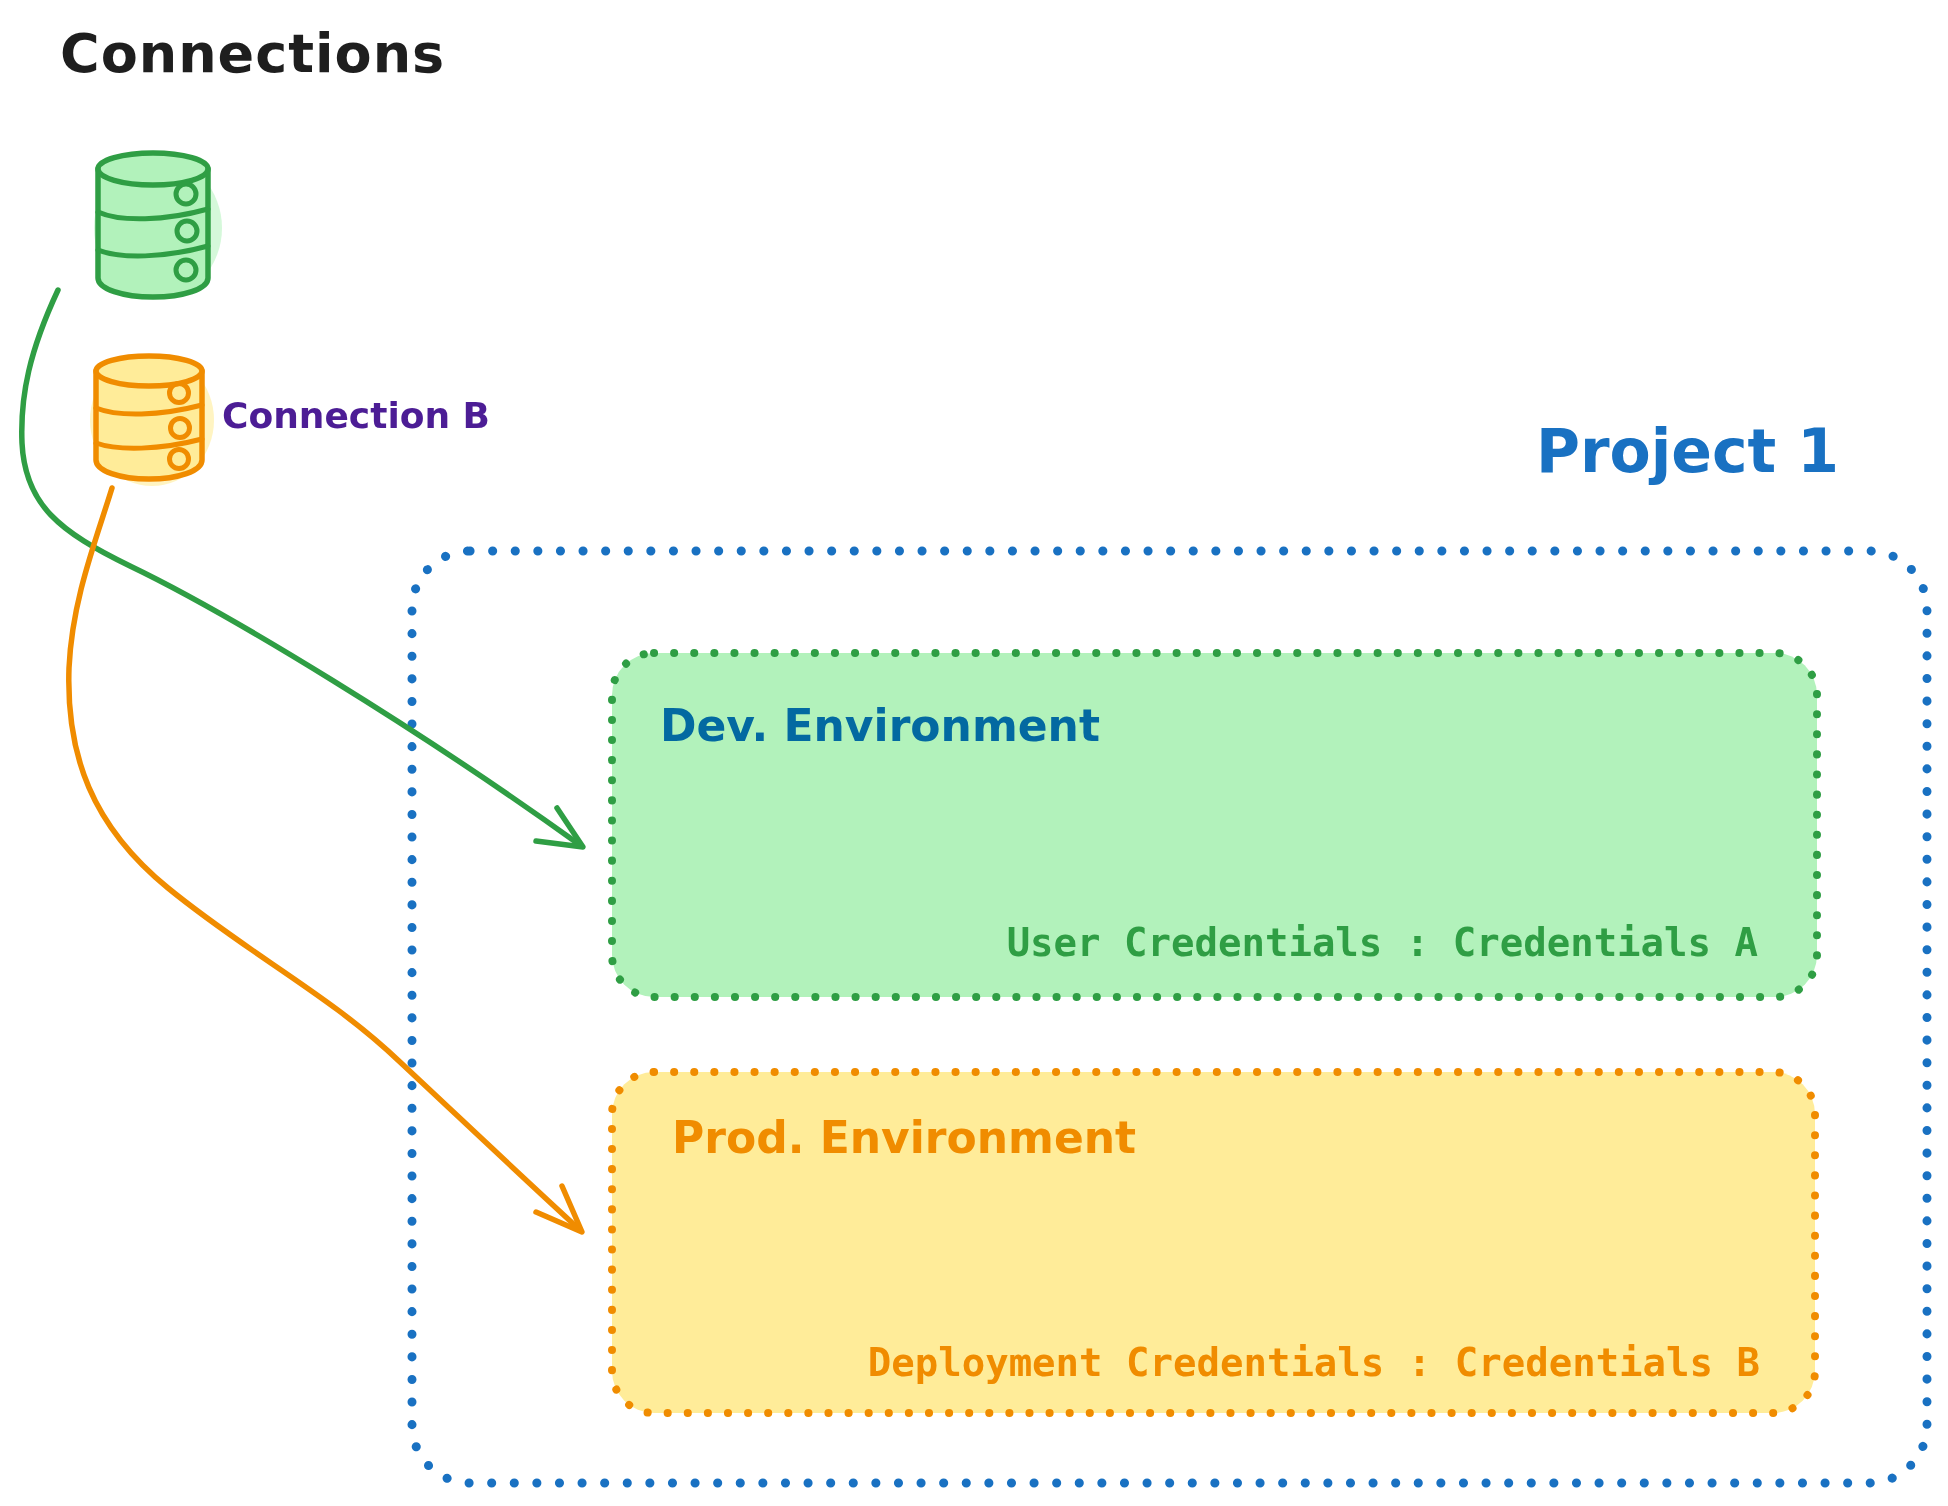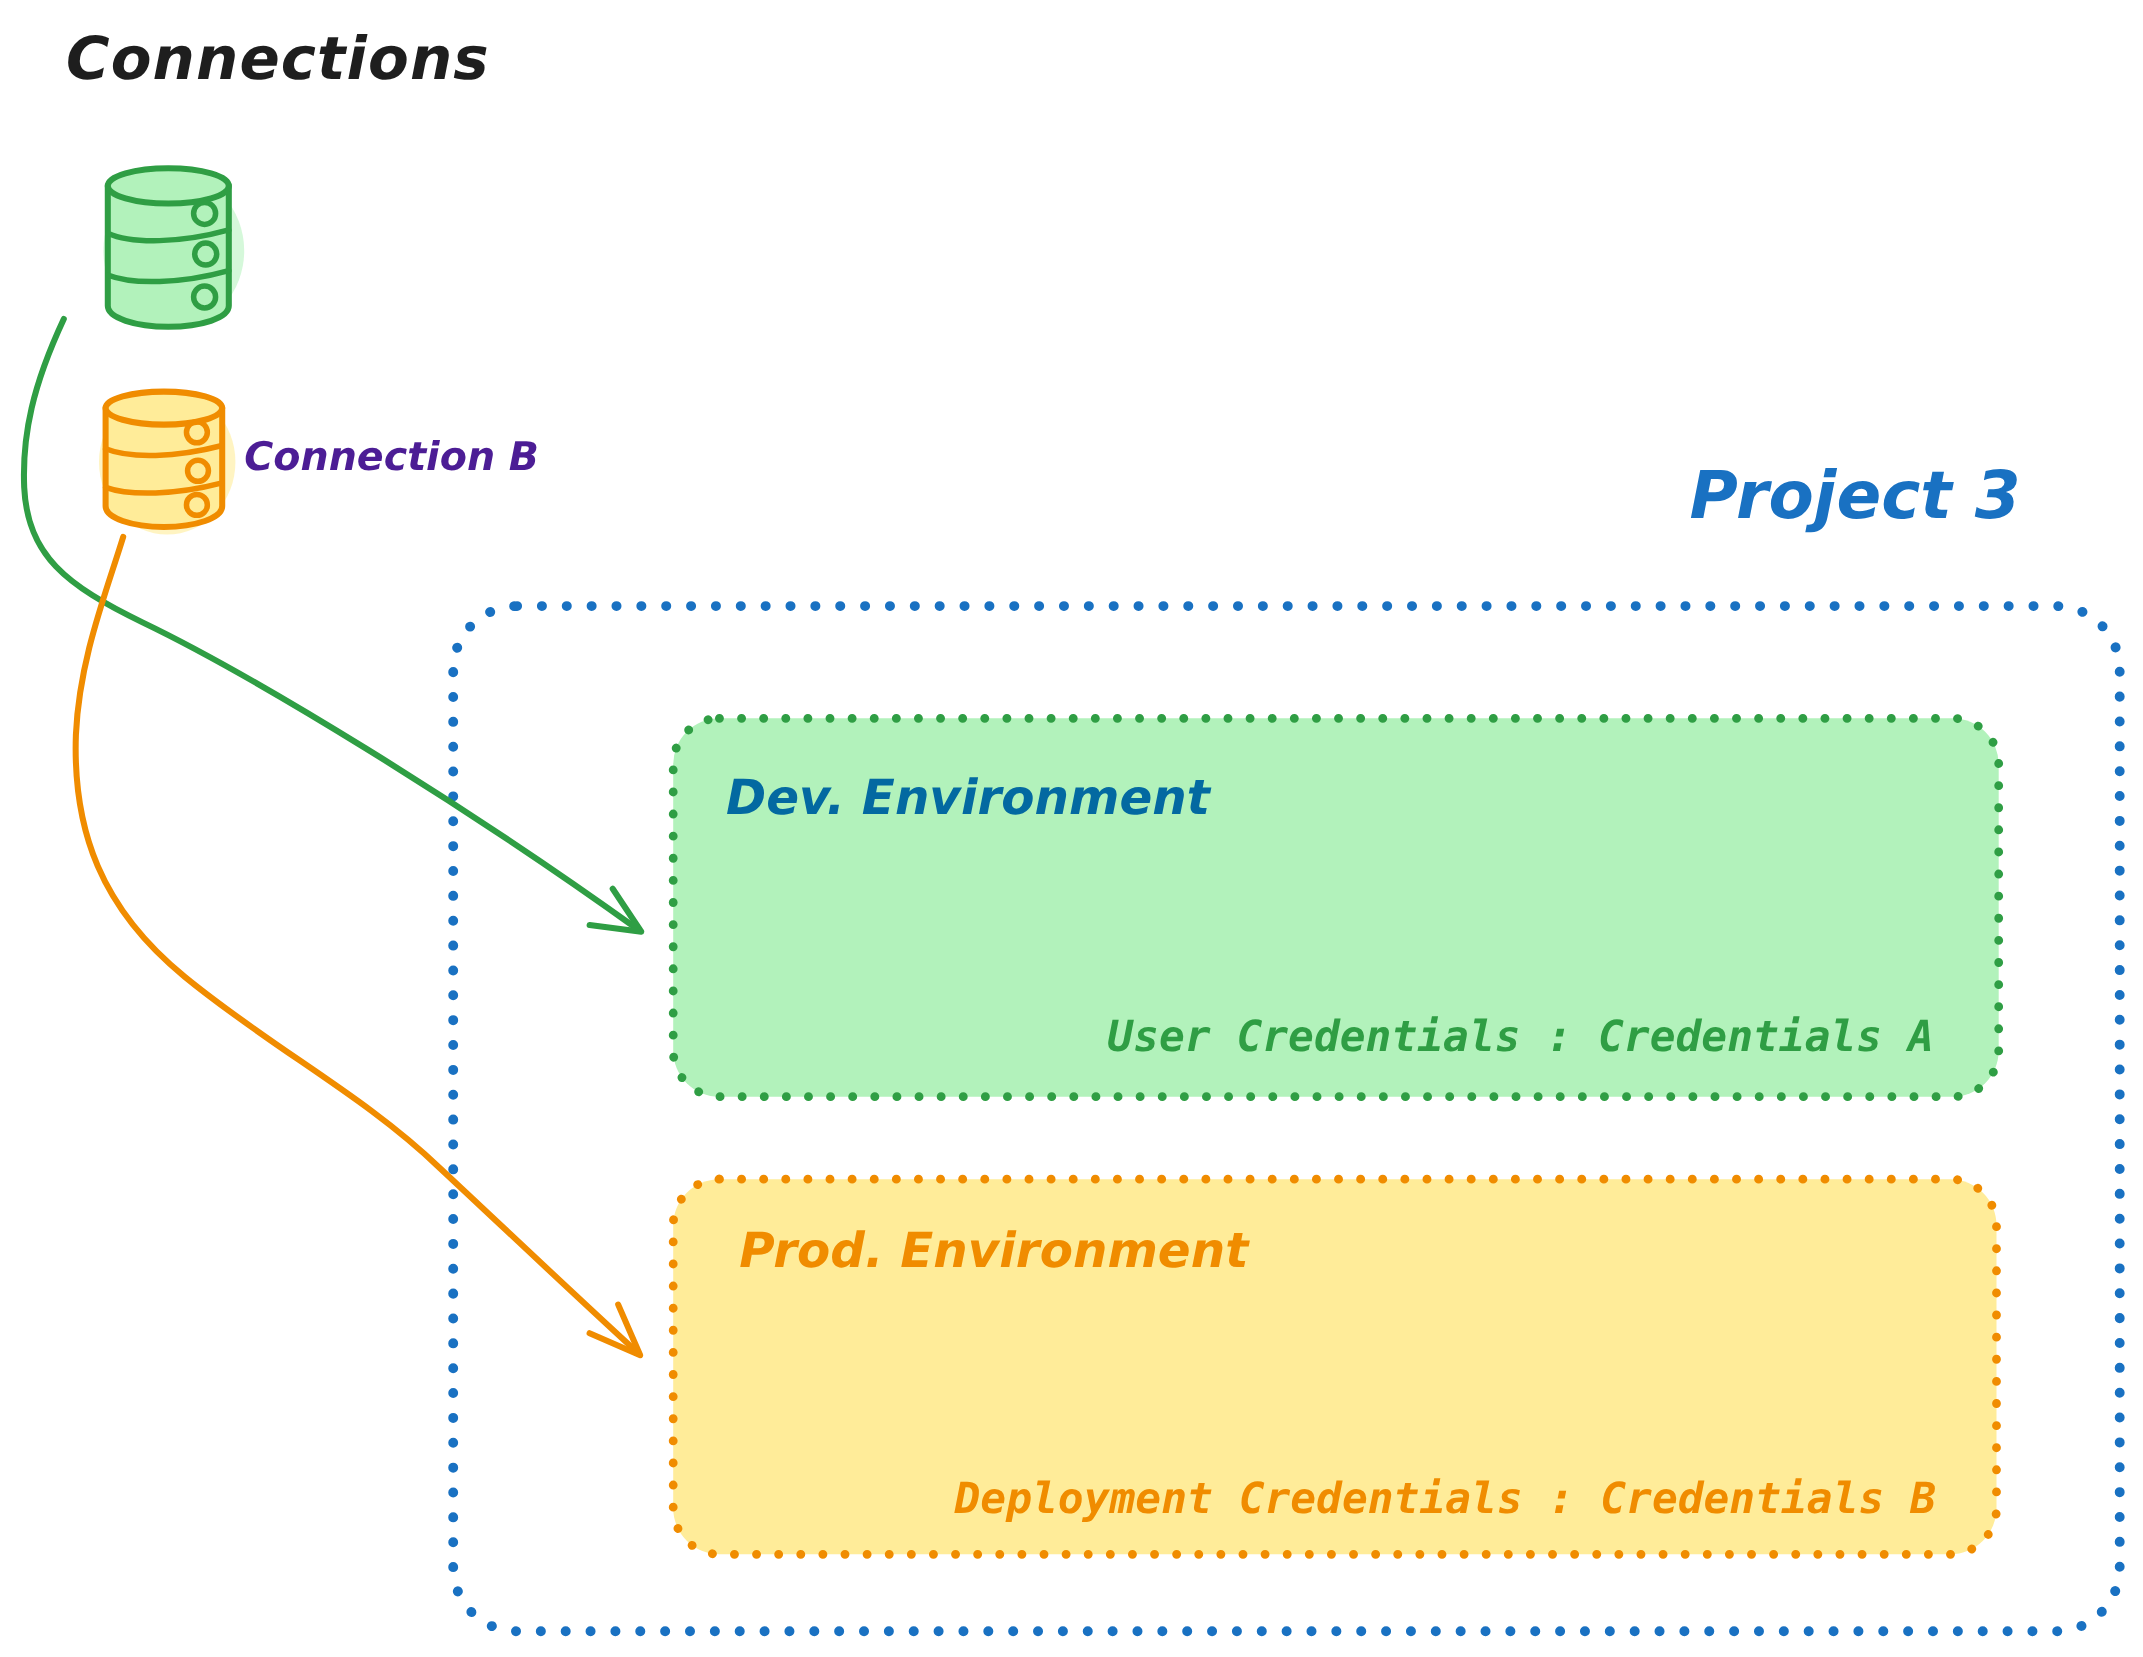--- a/index.html
+++ b/index.html
@@ -7,21 +7,20 @@
     padding: 0;
     background: #ffffff;
     font-family: "DejaVu Sans", "Liberation Sans", sans-serif;
   }
   .canvas {
     position: relative;
     width: 1948px;
     height: 1506px;
     background: #ffffff;
     overflow: hidden;
-    font-style: italic;
   }
   .gfx {
     position: absolute;
     inset: 0;
     width: 1948px;
     height: 1506px;
   }
   .txt {
     position: absolute;
     white-space: nowrap;
@@ -123,21 +122,21 @@
       <circle cx="180" cy="428" r="9.5" fill="none" stroke="#f08c00" stroke-width="5"></circle>
       <circle cx="179" cy="459" r="9.5" fill="none" stroke="#f08c00" stroke-width="5"></circle>
     </g>
   </svg>
 
   <div class="txt title">Connections</div>
 
 
   <div class="txt conn-b">Connection B</div>
 
-  <div class="txt project-title">Project 3</div>
+  <div class="txt project-title">Project 1</div>
 
   <div class="txt env-title dev-title">Dev. Environment</div>
 
   <div class="txt cred cred-a">User Credentials : Credentials A</div>
 
   <div class="txt env-title prod-title">Prod. Environment</div>
 
   <div class="txt cred cred-b">Deployment Credentials : Credentials B</div>
 
 </div>

